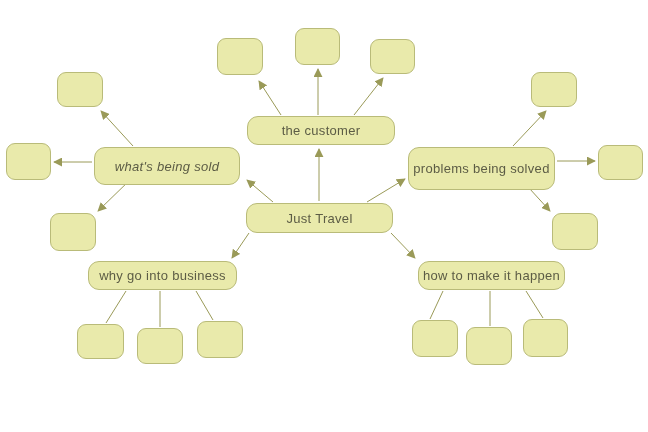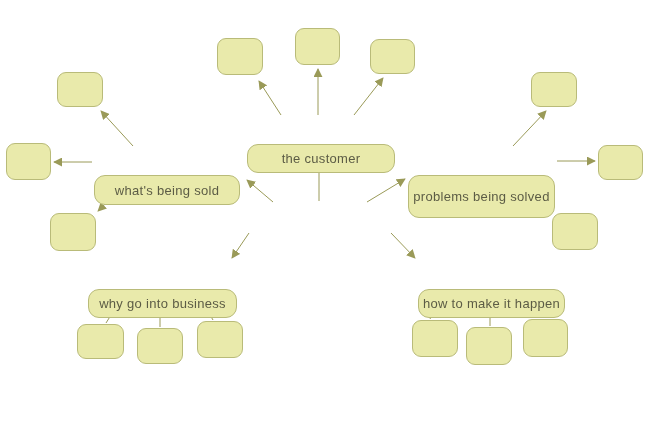--- a/index.html
+++ b/index.html
@@ -31,21 +31,20 @@
   }
   .pill {
     border-radius: 11px;
     display: flex;
     align-items: center;
     justify-content: center;
     font-size: 13px;
     letter-spacing: 0.3px;
     color: #5c5c45;
     white-space: nowrap;
-    margin-top: 28px;
   }
   .box {
     border-radius: 9px;
   }
 </style>
 </head>
 <body>
 
 <div class="canvas">
 
@@ -78,27 +77,28 @@
       <line x1="126" y1="291" x2="106" y2="323"></line>
       <line x1="160" y1="291" x2="160" y2="327"></line>
       <line x1="196" y1="291" x2="213" y2="320"></line>
 
       <line x1="443" y1="291" x2="430" y2="319"></line>
       <line x1="490" y1="291" x2="490" y2="326"></line>
       <line x1="526" y1="291" x2="543" y2="318"></line>
     </g>
   </svg>
 
+  <div class="node pill" style="left:246px; top:203px; width:147px; height:30px;">Just Travel</div>
 
   <div class="node pill" style="left:247px; top:116px; width:148px; height:29px;">the customer</div>
   <div class="node box" style="left:217px; top:38px;  width:46px; height:37px;"></div>
   <div class="node box" style="left:295px; top:28px;  width:45px; height:37px;"></div>
   <div class="node box" style="left:370px; top:39px;  width:45px; height:35px;"></div>
 
-  <div class="node pill" style="left:94px; top:147px; width:146px; height:30px;">what's being sold</div>
+  <div class="node pill" style="left:94px; top:147px; width:146px; height:38px;font-style:italic;">what's being sold</div>
   <div class="node box" style="left:57px; top:72px;  width:46px; height:35px;"></div>
   <div class="node box" style="left:6px;  top:143px; width:45px; height:37px;"></div>
   <div class="node box" style="left:50px; top:213px; width:46px; height:38px;"></div>
 
   <div class="node pill" style="left:408px; top:147px; width:147px; height:43px;">problems being solved</div>
   <div class="node box" style="left:531px; top:72px;  width:46px; height:35px;"></div>
   <div class="node box" style="left:598px; top:145px; width:45px; height:35px;"></div>
   <div class="node box" style="left:552px; top:213px; width:46px; height:37px;"></div>
 
   <div class="node pill" style="left:88px; top:261px; width:149px; height:29px;">why go into business</div>

